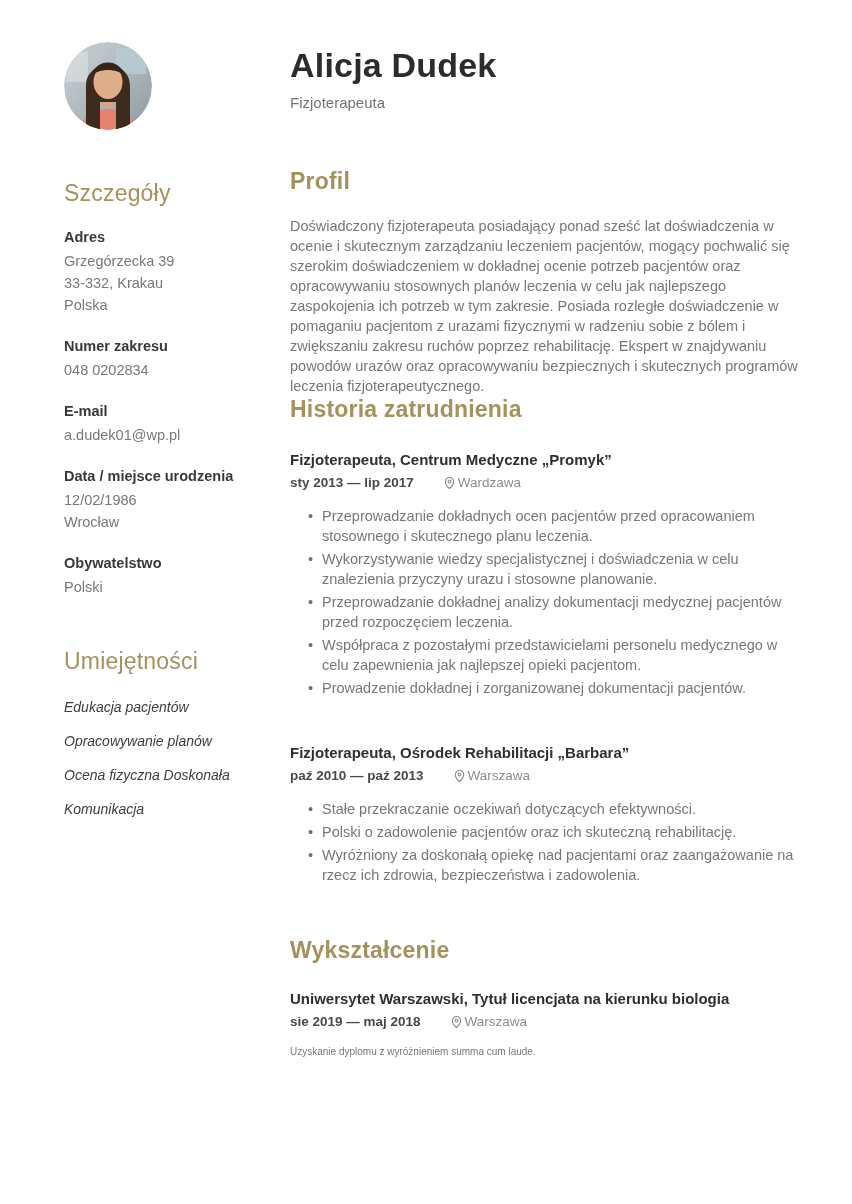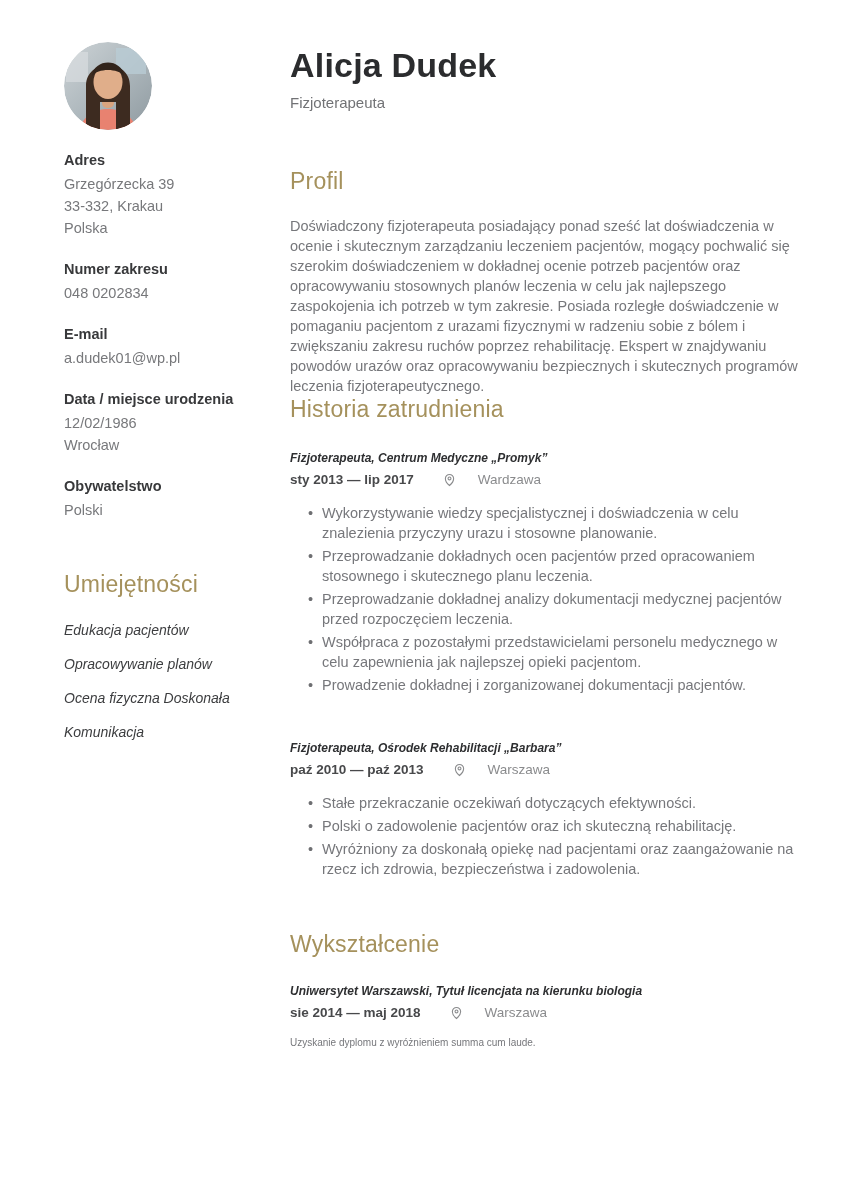--- a/index.html
+++ b/index.html
@@ -27,31 +27,31 @@
   .detail-group { margin-top: 22px; }
   .detail-label { font-size: 14.5px; font-weight: 700; color: #38393b; margin-bottom: 5px; }
   .detail-line { font-size: 14.5px; color: #77787b; line-height: 1.52; }
   .skills { margin-top: 24px; font-style: italic; }
   .skill-item { font-size: 14px; color: #3c3d3f; margin-bottom: 18px; }
   
   .main { width: 510px; }
   .name { margin-top: 46px; font-size: 34px; font-weight: 600; color: #2b2c2e; letter-spacing: 0.2px; }
   .subtitle { margin-top: 9px; font-size: 15px; color: #717275; }
   .section-heading {
-    font-size: 23px; font-weight: 400; color: #a5915c; letter-spacing: 0.2px;
+    font-size: 23px; font-weight: 700; color: #a5915c; letter-spacing: 0.2px;
   }
   .heading-profile { margin-top: 57px; }
   .heading-employment { }
   .heading-education { margin-top: 52px; }
   .profile-text { margin-top: 21px; font-size: 14.5px; color: #76777b; line-height: 1.38; }
   .entry { margin-top: 28px; }
-  .entry-title { font-size: 12px; font-weight: 700; color: #2e2f31; font-style: italic; }
+  .entry-title { font-size: 15px; font-weight: 700; color: #2e2f31; }
   .entry-meta { margin-top: 7px; display: flex; align-items: center; font-size: 13.5px; }
   .entry-dates { font-weight: 700; color: #48494b; }
-  .entry-loc { margin-left: 30px; color: #8a8b8d; display: flex; align-items: center; gap: 23px; }
+  .entry-loc { margin-left: 30px; color: #8a8b8d; display: flex; align-items: center; gap: 3px; }
   .pin-icon { display: inline-block; width: 11px; height: 14px; }
   .bullet-list { margin-top: 16px; list-style: none; padding-left: 32px; }
   .bullet-list li {
     position: relative; font-size: 14.5px; color: #76777b; line-height: 1.38; margin-bottom: 3px;
   }
   .bullet-list li::before {
     content: "•"; position: absolute; left: -14px; top: 0; color: #6e6f72; font-size: 14.5px;
   }
   .edu-desc { margin-top: 17px; font-size: 10px; color: #76777b; }
   .entry-edu { margin-top: 26px; }
@@ -82,20 +82,21 @@
           <rect x="2" y="10" width="22" height="30" fill="#d8dde0" opacity="0.7"></rect>
           <path d="M16,88 C20,60 68,60 72,88 Z" fill="#e88270"></path>
           <rect x="38" y="52" width="12" height="14" rx="5" fill="#d9a47f"></rect>
           <path d="M22,44 C22,16 66,16 66,44 L66,88 L52,88 L52,60 L36,60 L36,88 L22,88 Z" fill="#3d2b20"></path>
           <ellipse cx="44" cy="40" rx="14.5" ry="17" fill="#e0ae8a"></ellipse>
           <path d="M28,34 C30,16 58,16 60,34 C54,26 34,26 28,34 Z" fill="#32241b"></path>
         </g>
       </svg>
     </div>
 
+    <h2 class="side-heading">Szczegóły</h2>
 
     <div class="detail-group">
       <div class="detail-label">Adres</div>
       <div class="detail-line">Grzegórzecka 39</div>
       <div class="detail-line">33-332, Krakau</div>
       <div class="detail-line">Polska</div>
     </div>
 
     <div class="detail-group">
       <div class="detail-label">Numer zakresu</div>
@@ -144,22 +145,22 @@
         <span class="entry-dates">sty 2013 — lip 2017</span>
         <span class="entry-loc">
           <svg class="pin-icon" viewBox="0 0 24 28" fill="none" stroke="#8a8b8d" stroke-width="2.4">
             <path d="M12 26 C12 26 3 18.5 3 11 a9 9 0 1 1 18 0 c0 7.5 -9 15 -9 15 z"></path>
             <circle cx="12" cy="10.5" r="3.2"></circle>
           </svg>
           <span>Wardzawa</span>
         </span>
       </div>
       <ul class="bullet-list">
+        <li>Przeprowadzanie dokładnych ocen pacjentów przed opracowaniem stosownego i skutecznego planu leczenia.</li>
         <li>Wykorzystywanie wiedzy specjalistycznej i doświadczenia w celu znalezienia przyczyny urazu i stosowne planowanie.</li>
-        <li>Przeprowadzanie dokładnych ocen pacjentów przed opracowaniem stosownego i skutecznego planu leczenia.</li>
         <li>Przeprowadzanie dokładnej analizy dokumentacji medycznej pacjentów przed rozpoczęciem leczenia.</li>
         <li>Współpraca z pozostałymi przedstawicielami personelu medycznego w celu zapewnienia jak najlepszej opieki pacjentom.</li>
         <li>Prowadzenie dokładnej i zorganizowanej dokumentacji pacjentów.</li>
       </ul>
     </section>
 
     <section class="entry job-2">
       <h3 class="entry-title">Fizjoterapeuta, Ośrodek Rehabilitacji „Barbara”</h3>
       <div class="entry-meta">
         <span class="entry-dates">paź 2010 — paź 2013</span>
@@ -176,21 +177,21 @@
         <li>Polski o zadowolenie pacjentów oraz ich skuteczną rehabilitację.</li>
         <li>Wyróżniony za doskonałą opiekę nad pacjentami oraz zaangażowanie na rzecz ich zdrowia, bezpieczeństwa i zadowolenia.</li>
       </ul>
     </section>
 
     <h2 class="section-heading heading-education">Wykształcenie</h2>
 
     <section class="entry entry-edu">
       <h3 class="entry-title">Uniwersytet Warszawski, Tytuł licencjata na kierunku biologia</h3>
       <div class="entry-meta">
-        <span class="entry-dates">sie 2014 — maj 2018</span>
+        <span class="entry-dates">sie 2019 — maj 2018</span>
         <span class="entry-loc">
           <svg class="pin-icon" viewBox="0 0 24 28" fill="none" stroke="#8a8b8d" stroke-width="2.4">
             <path d="M12 26 C12 26 3 18.5 3 11 a9 9 0 1 1 18 0 c0 7.5 -9 15 -9 15 z"></path>
             <circle cx="12" cy="10.5" r="3.2"></circle>
           </svg>
           <span>Warszawa</span>
         </span>
       </div>
       <p class="edu-desc">Uzyskanie dyplomu z wyróżnieniem summa cum laude.</p>
     </section>

